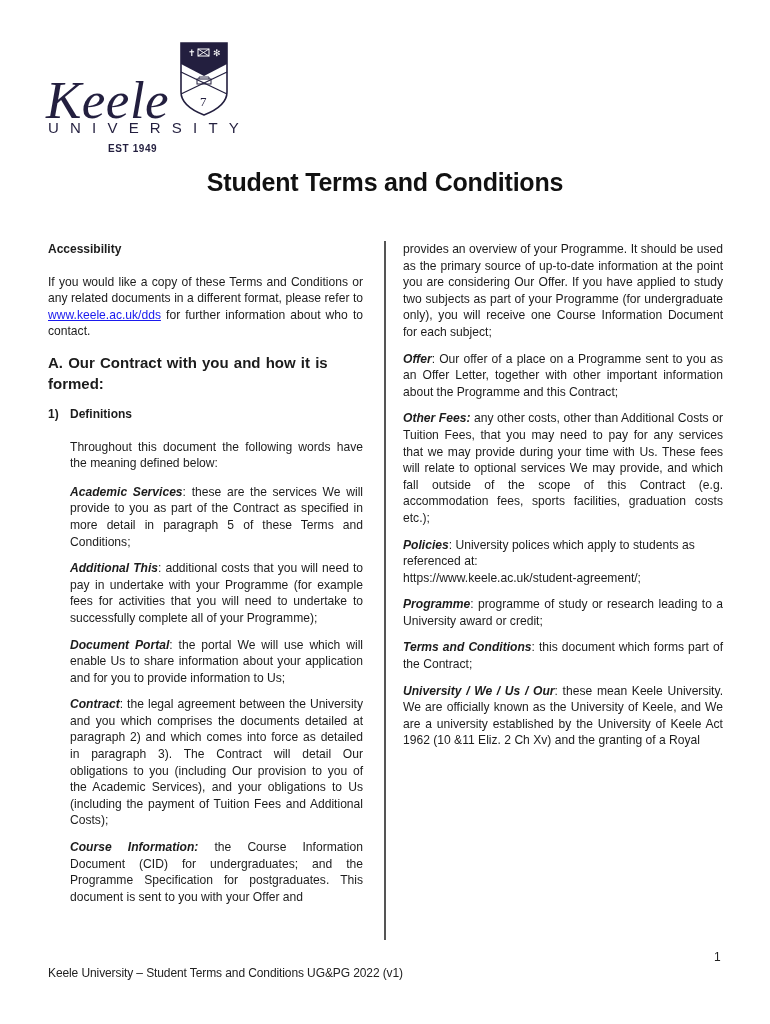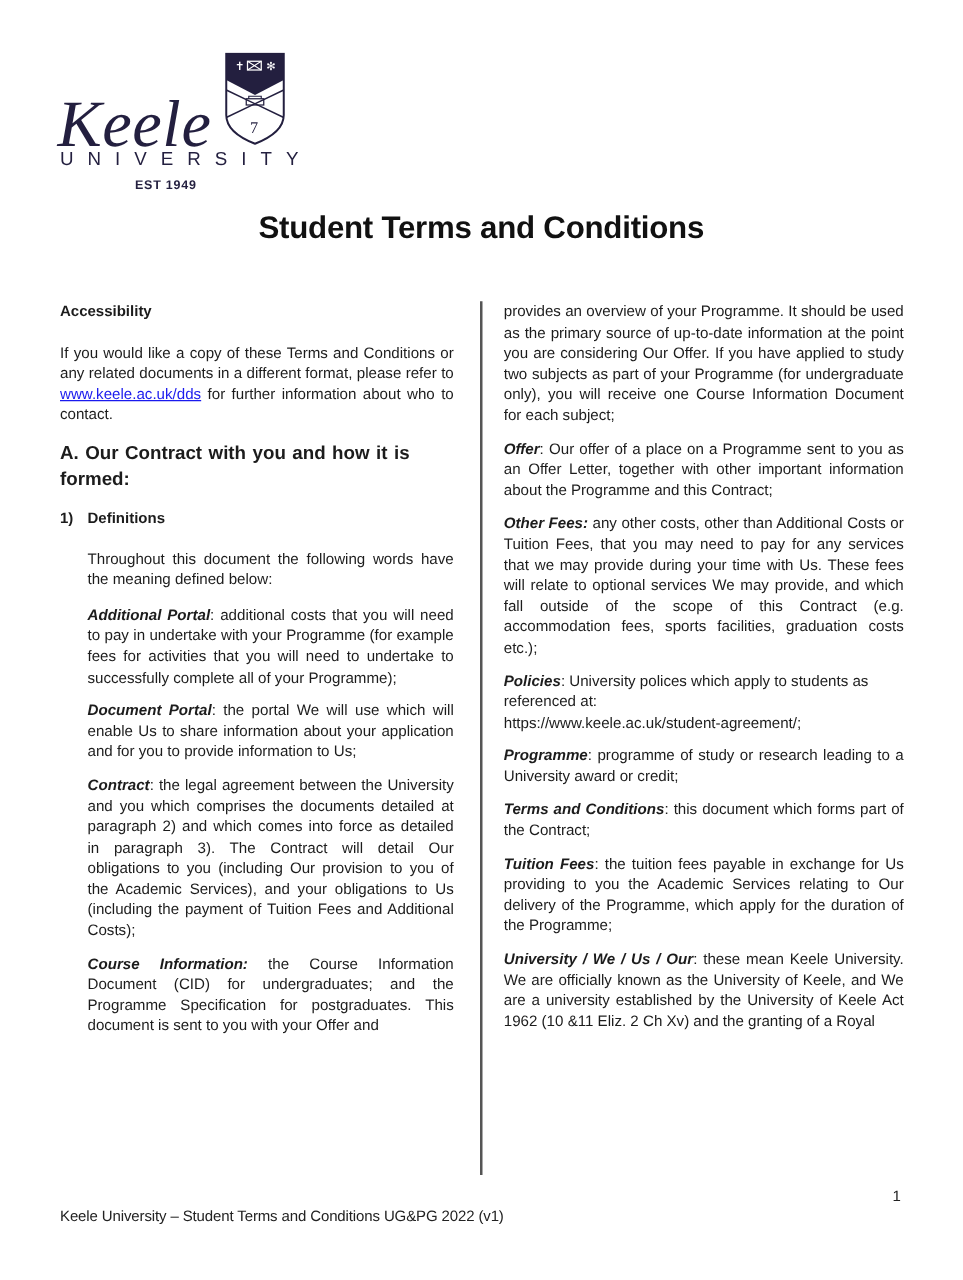--- a/index.html
+++ b/index.html
@@ -62,21 +62,24 @@
     <span>If you would like a copy of these Terms and Conditions or any related documents in a different format, please refer to </span><a class="link">www.keele.ac.uk/dds</a><span> for further information about who to contact.</span>
   </p>
   <h2 class="h-section">A. Our Contract with you and how it is formed:</h2>
   <div class="h-num">
     <span class="num">1)</span>
     <span>Definitions</span>
   </div>
   <div class="indent">
     <p class="p" style="margin-bottom:12px;">Throughout this document the following words have the meaning defined below:</p>
     <p class="p">
-      <span class="term">Additional Portal</span><span>: additional costs that you will need to pay in undertake with your Programme (for example fees for activities that you will need to undertake to successfully complete all of your Programme);</span>
+      <span class="term">Academic Services</span><span>: these are the services We will provide to you as part of the Contract as specified in more detail in paragraph 5 of these Terms and Conditions;</span>
+    </p>
+    <p class="p">
+      <span class="term">Additional This</span><span>: additional costs that you will need to pay in undertake with your Programme (for example fees for activities that you will need to undertake to successfully complete all of your Programme);</span>
     </p>
     <p class="p">
       <span class="term">Document Portal</span><span>: the portal We will use which will enable Us to share information about your application and for you to provide information to Us;</span>
     </p>
     <p class="p">
       <span class="term">Contract</span><span>: the legal agreement between the University and you which comprises the documents detailed at paragraph 2) and which comes into force as detailed in paragraph 3). The Contract will detail Our obligations to you (including Our provision to you of the Academic Services), and your obligations to Us (including the payment of Tuition Fees and Additional Costs);</span>
     </p>
     <p class="p">
       <span class="term">Course Information:</span><span> the Course Information Document (CID) for undergraduates; and the Programme Specification for postgraduates. This document is sent to you with your Offer and</span>
     </p>
@@ -97,21 +100,18 @@
     <span class="term">Policies</span><span>: University polices which apply to students as referenced at:</span><br>
     <span>https://www.keele.ac.uk/student-agreement/;</span>
   </p>
   <p class="p">
     <span class="term">Programme</span><span>: programme of study or research leading to a University award or credit;</span>
   </p>
   <p class="p">
     <span class="term">Terms and Conditions</span><span>: this document which forms part of the Contract;</span>
   </p>
   <p class="p">
-    <span class="term">Tuition Fees</span><span>: the tuition fees payable in exchange for Us providing to you the Academic Services relating to Our delivery of the Programme, which apply for the duration of the Programme;</span>
-  </p>
-  <p class="p">
     <span class="term">University / We / Us / Our</span><span>: these mean Keele University. We are officially known as the University of Keele, and We are a university established by the University of Keele Act 1962 (10 &amp;11 Eliz. 2 Ch Xv) and the granting of a Royal</span>
   </p>
 </div>
 
 <div class="footer-page">1</div>
 <div class="footer-text">Keele University – Student Terms and Conditions UG&amp;PG 2022 (v1)</div>
 
 </body></html>

